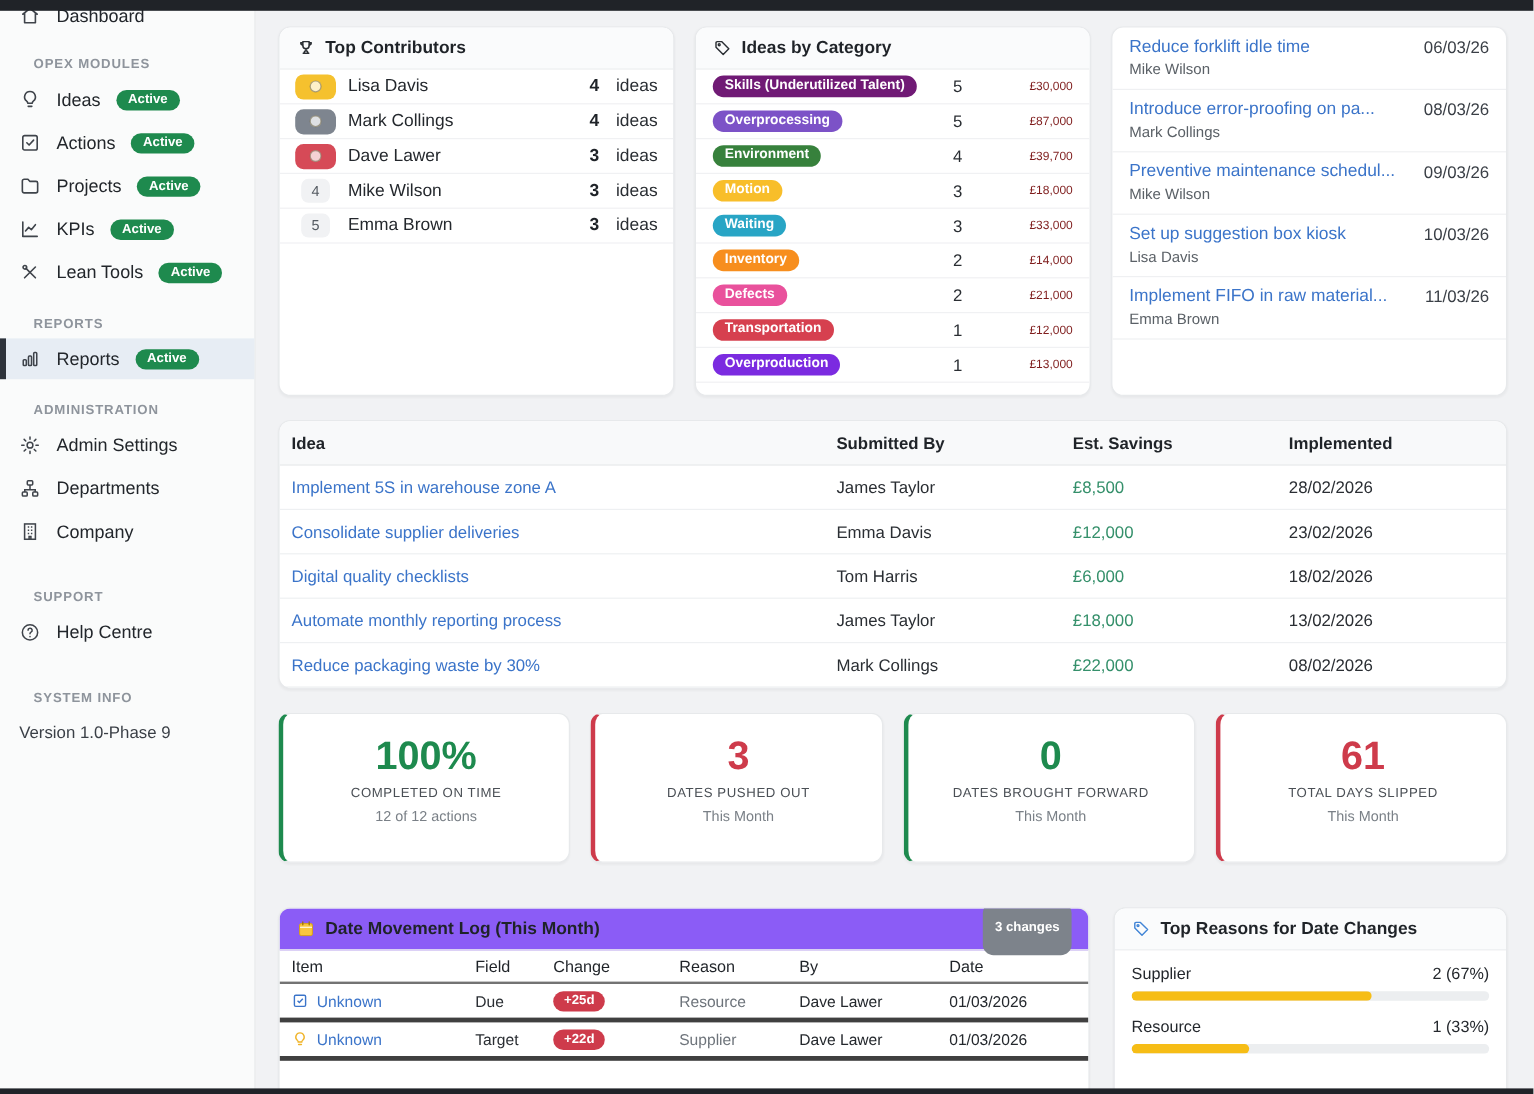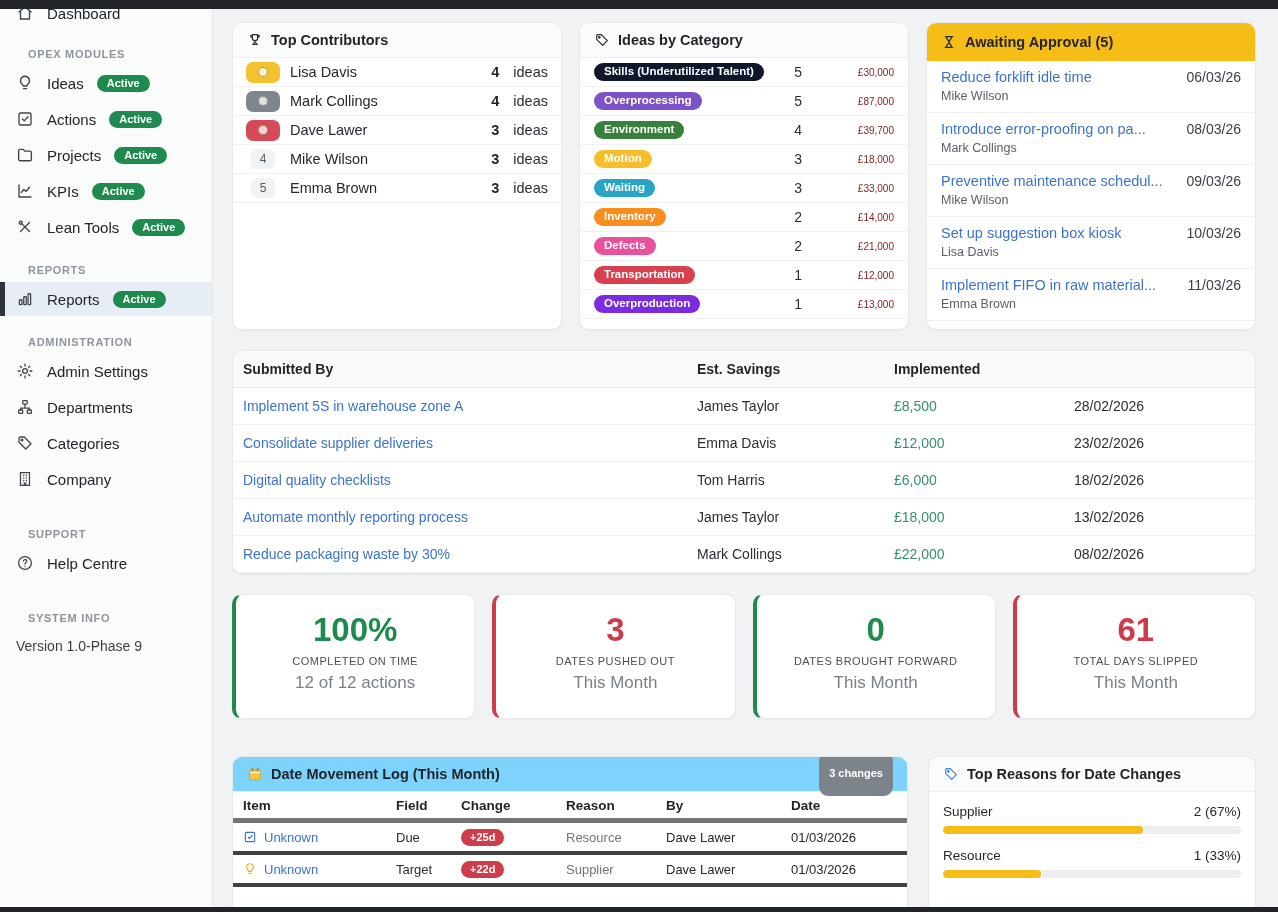--- a/index.html
+++ b/index.html
@@ -48,28 +48,28 @@
   .ri-cols,.ri-row{display:grid;grid-template-columns:454px 197px 180px 1fr;align-items:center;padding:0 10px;}
   .ri-cols{height:36px;background:#F8F9FA;font-size:14px;font-weight:700;color:#1F2328;border-bottom:1px solid #E8EAEC;}
   .ri-row{height:36px;border-bottom:1px solid #EEF0F2;font-size:14px;color:#2A2E33;}
   .ri-link{color:#3B74C9;cursor:pointer;}
   .ri-sav{color:#35906B;}
   
   .stats-row{display:grid;grid-template-columns:repeat(4,1fr);gap:17px;margin:0 0 37px;}
   .stat-card{background:#fff;border:1px solid #E7E9EB;border-left-width:4px;border-left-style:solid;border-radius:10px;height:125px;text-align:center;padding-top:17px;box-sizing:border-box;box-shadow:0 1px 2px rgba(0,0,0,.04);}
   .stat-value{font-size:33px;font-weight:700;line-height:1.1;}
   .stat-label{font-size:11px;color:#4A4F55;letter-spacing:.5px;margin-top:7px;}
-  .stat-sub{font-size:17px;color:#7A8087;margin-top:6px;}
+  .stat-sub{font-size:12px;color:#7A8087;margin-top:6px;}
   
   .row4{display:grid;grid-template-columns:676px 1fr;gap:20px;}
   .row4 .card{height:175px;}
-  .dl-head{background:#7dd3fc;}
+  .dl-head{background:#8b5cf6;}
   .dl-badge{margin-left:auto;background:#7D838B;color:#fff;font-size:11px;font-weight:600;padding:15px 10px;border-radius:9px;line-height:1.2;}
   .dl-cols,.dl-row{display:grid;grid-template-columns:153px 65px 105px 100px 125px 1fr;align-items:center;padding:0 10px;}
-  .dl-cols{height:26px;font-size:13.5px;font-weight:700;color:#1F2328;border-bottom:5px solid #737373;}
+  .dl-cols{height:26px;font-size:13.5px;font-weight:400;color:#1F2328;border-bottom:2px solid #737373;}
   .dl-row{height:28px;border-bottom:4px solid #404040;font-size:13px;}
   .dl-item{display:flex;align-items:center;gap:7px;color:#3B74C9;cursor:pointer;}
   .dl-item .ric{width:14px;height:14px;flex:0 0 14px;}
   .dl-field{color:#2A2E33;}
   .dl-pill{justify-self:start;background:#CE3B4B;color:#fff;font-size:11px;font-weight:700;padding:3px 9px;border-radius:10px;line-height:1;min-width:22px;text-align:center;}
   .dl-reason{color:#6E747B;}
   .dl-by,.dl-date{color:#24282D;}
   
   .tr-head .hic{color:#4285D6;}
   .tr-body{padding:12px 14px 0;}
@@ -177,29 +177,20 @@
             <rect x="9" y="3.5" width="6" height="4.6" rx="1"></rect>
             <rect x="3.5" y="16" width="5.4" height="4.5" rx="1"></rect>
             <rect x="15.1" y="16" width="5.4" height="4.5" rx="1"></rect>
             <path d="M12 8.1v4M6.2 16v-2.4h11.6V16M12 12.1v1.5"></path>
           </svg>
         </span>
       <span>Departments</span>
     </div>
     <div class="side-item">
       <span class="ic">
-        <svg viewBox="0 0 24 24" fill="none" stroke="currentColor" stroke-width="1.7" stroke-linejoin="round">
-            <path d="M4 11V5.5A1.5 1.5 0 0 1 5.5 4H11l9 9-7 7z"></path>
-            <circle cx="8" cy="8" r="1.2"></circle>
-          </svg>
-        </span>
-      <span>Categories</span>
-    </div>
-    <div class="side-item">
-      <span class="ic">
         <svg viewBox="0 0 24 24" fill="none" stroke="currentColor" stroke-width="1.7">
             <rect x="6" y="3.5" width="12" height="17"></rect>
             <path d="M9.5 7h1.6M13 7h1.6M9.5 10.5h1.6M13 10.5h1.6M9.5 14h1.6M13 14h1.6M11 20.5v-3h2v3"></path>
           </svg>
         </span>
       <span>Company</span>
     </div>
 
     <div class="section-label gap">SUPPORT</div>
     <div class="side-item">
@@ -274,21 +265,21 @@
         <div class="card-head">
           <span class="hic">
             <svg viewBox="0 0 24 24" fill="none" stroke="currentColor" stroke-width="1.8" stroke-linejoin="round">
                 <path d="M4 11V5.5A1.5 1.5 0 0 1 5.5 4H11l9 9-7 7z"></path>
                 <circle cx="8" cy="8" r="1.2"></circle>
               </svg>
             </span>
           <span>Ideas by Category</span>
         </div>
         <div class="cat-row">
-          <span class="cat-pill" style="background: #0f172a;">Skills (Underutilized Talent)</span>
+          <span class="cat-pill" style="background: #701a75;">Skills (Underutilized Talent)</span>
           <span class="cat-count">5</span>
           <span class="cat-amount">£30,000</span>
         </div>
         <div class="cat-row">
           <span class="cat-pill" style="background: rgb(124, 82, 199);">Overprocessing</span>
           <span class="cat-count">5</span>
           <span class="cat-amount">£87,000</span>
         </div>
         <div class="cat-row">
           <span class="cat-pill" style="background: rgb(55, 129, 60);">Environment</span>
@@ -321,28 +312,20 @@
           <span class="cat-amount">£12,000</span>
         </div>
         <div class="cat-row">
           <span class="cat-pill" style="background: rgb(123, 43, 224);">Overproduction</span>
           <span class="cat-count">1</span>
           <span class="cat-amount">£13,000</span>
         </div>
       </section>
 
       <section class="card">
-        <div class="card-head aa-head">
-          <span class="hic">
-            <svg viewBox="0 0 24 24" fill="none" stroke="currentColor" stroke-width="1.9" stroke-linecap="round">
-                <path d="M6.5 4h11M6.5 20h11M8 4c0 4.5 4 4.5 4 8s-4 3.5-4 8M16 4c0 4.5-4 4.5-4 8s4 3.5 4 8"></path>
-              </svg>
-            </span>
-          <span>Awaiting Approval (5)</span>
-        </div>
         <div class="aa-item">
           <div>
               <div class="aa-title">Reduce forklift idle time</div>
                <div class="aa-author">Mike Wilson</div>
             </div>
           <span class="aa-date">06/03/26</span>
         </div>
         <div class="aa-item">
           <div>
               <div class="aa-title">Introduce error-proofing on pa...</div>
@@ -369,20 +352,21 @@
               <div class="aa-title">Implement FIFO in raw material...</div>
                <div class="aa-author">Emma Brown</div>
             </div>
           <span class="aa-date">11/03/26</span>
         </div>
       </section>
     </div>
 
     <section class="card ri-card">
       <div class="ri-cols">
+        <span>Idea</span>
         <span>Submitted By</span>
         <span>Est. Savings</span>
         <span>Implemented</span>
       </div>
       <div class="ri-row">
         <span class="ri-link">Implement 5S in warehouse zone A</span>
         <span>James Taylor</span>
         <span class="ri-sav">£8,500</span>
         <span>28/02/2026</span>
       </div>

